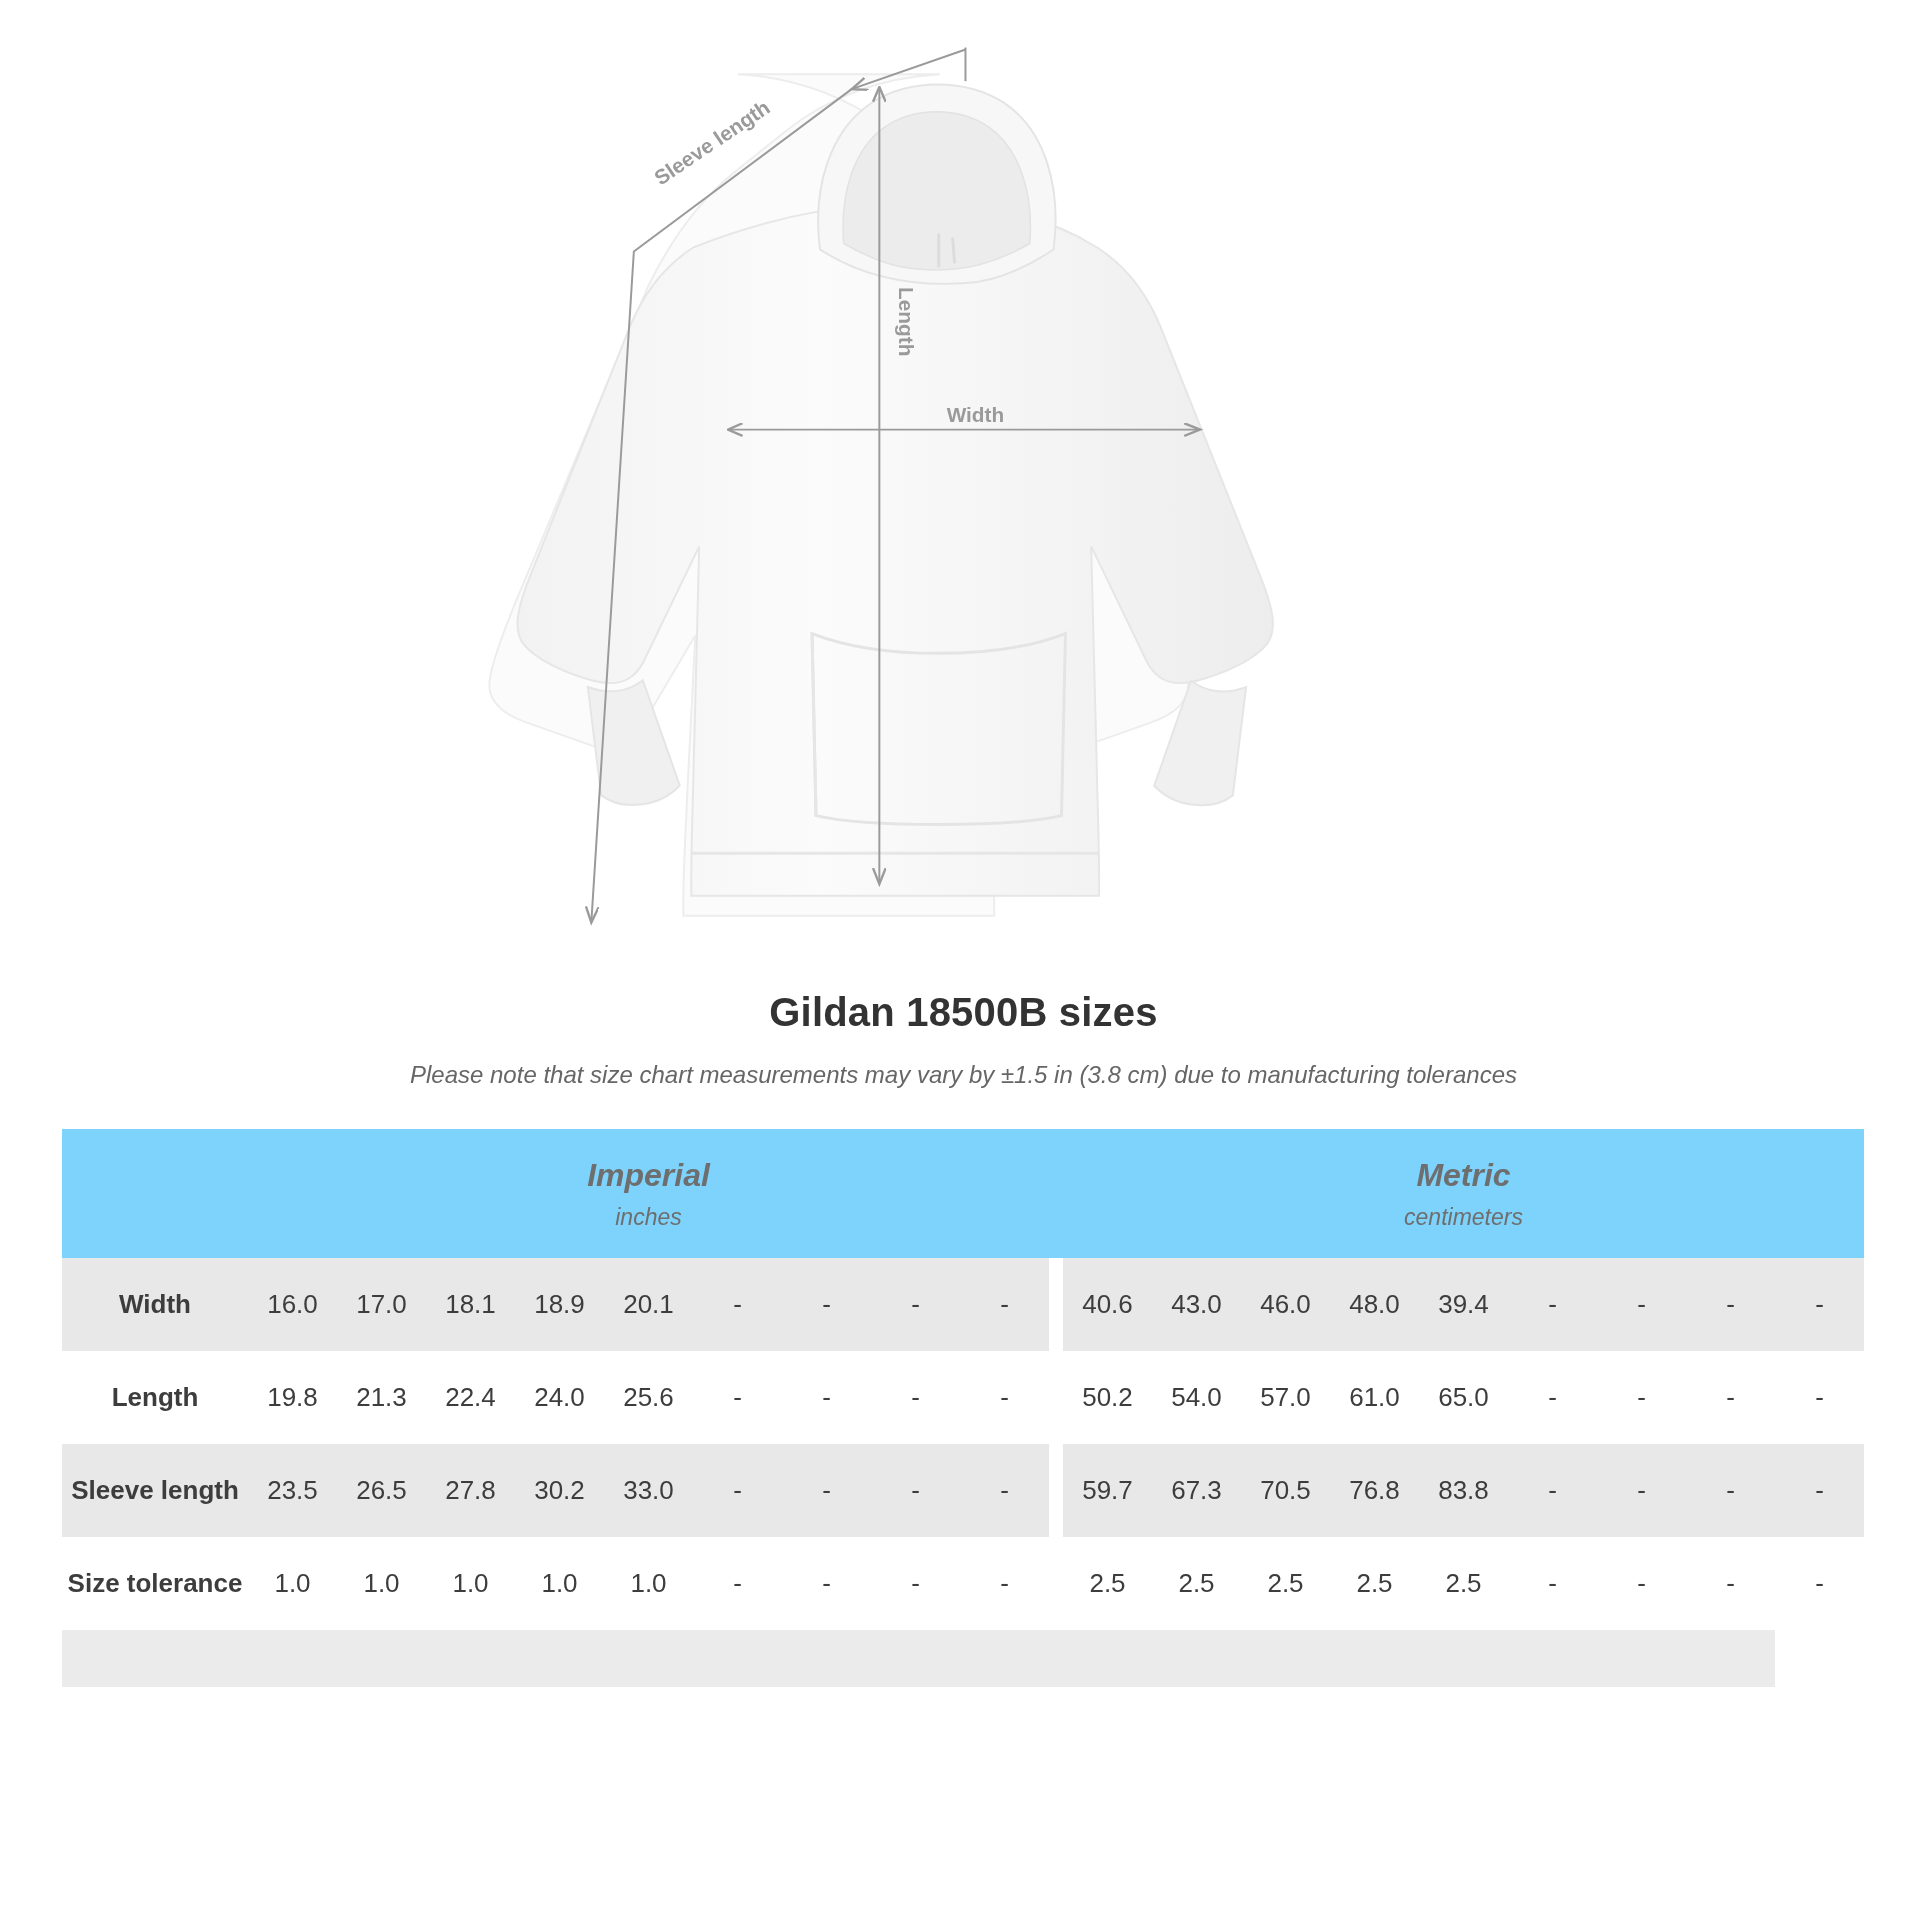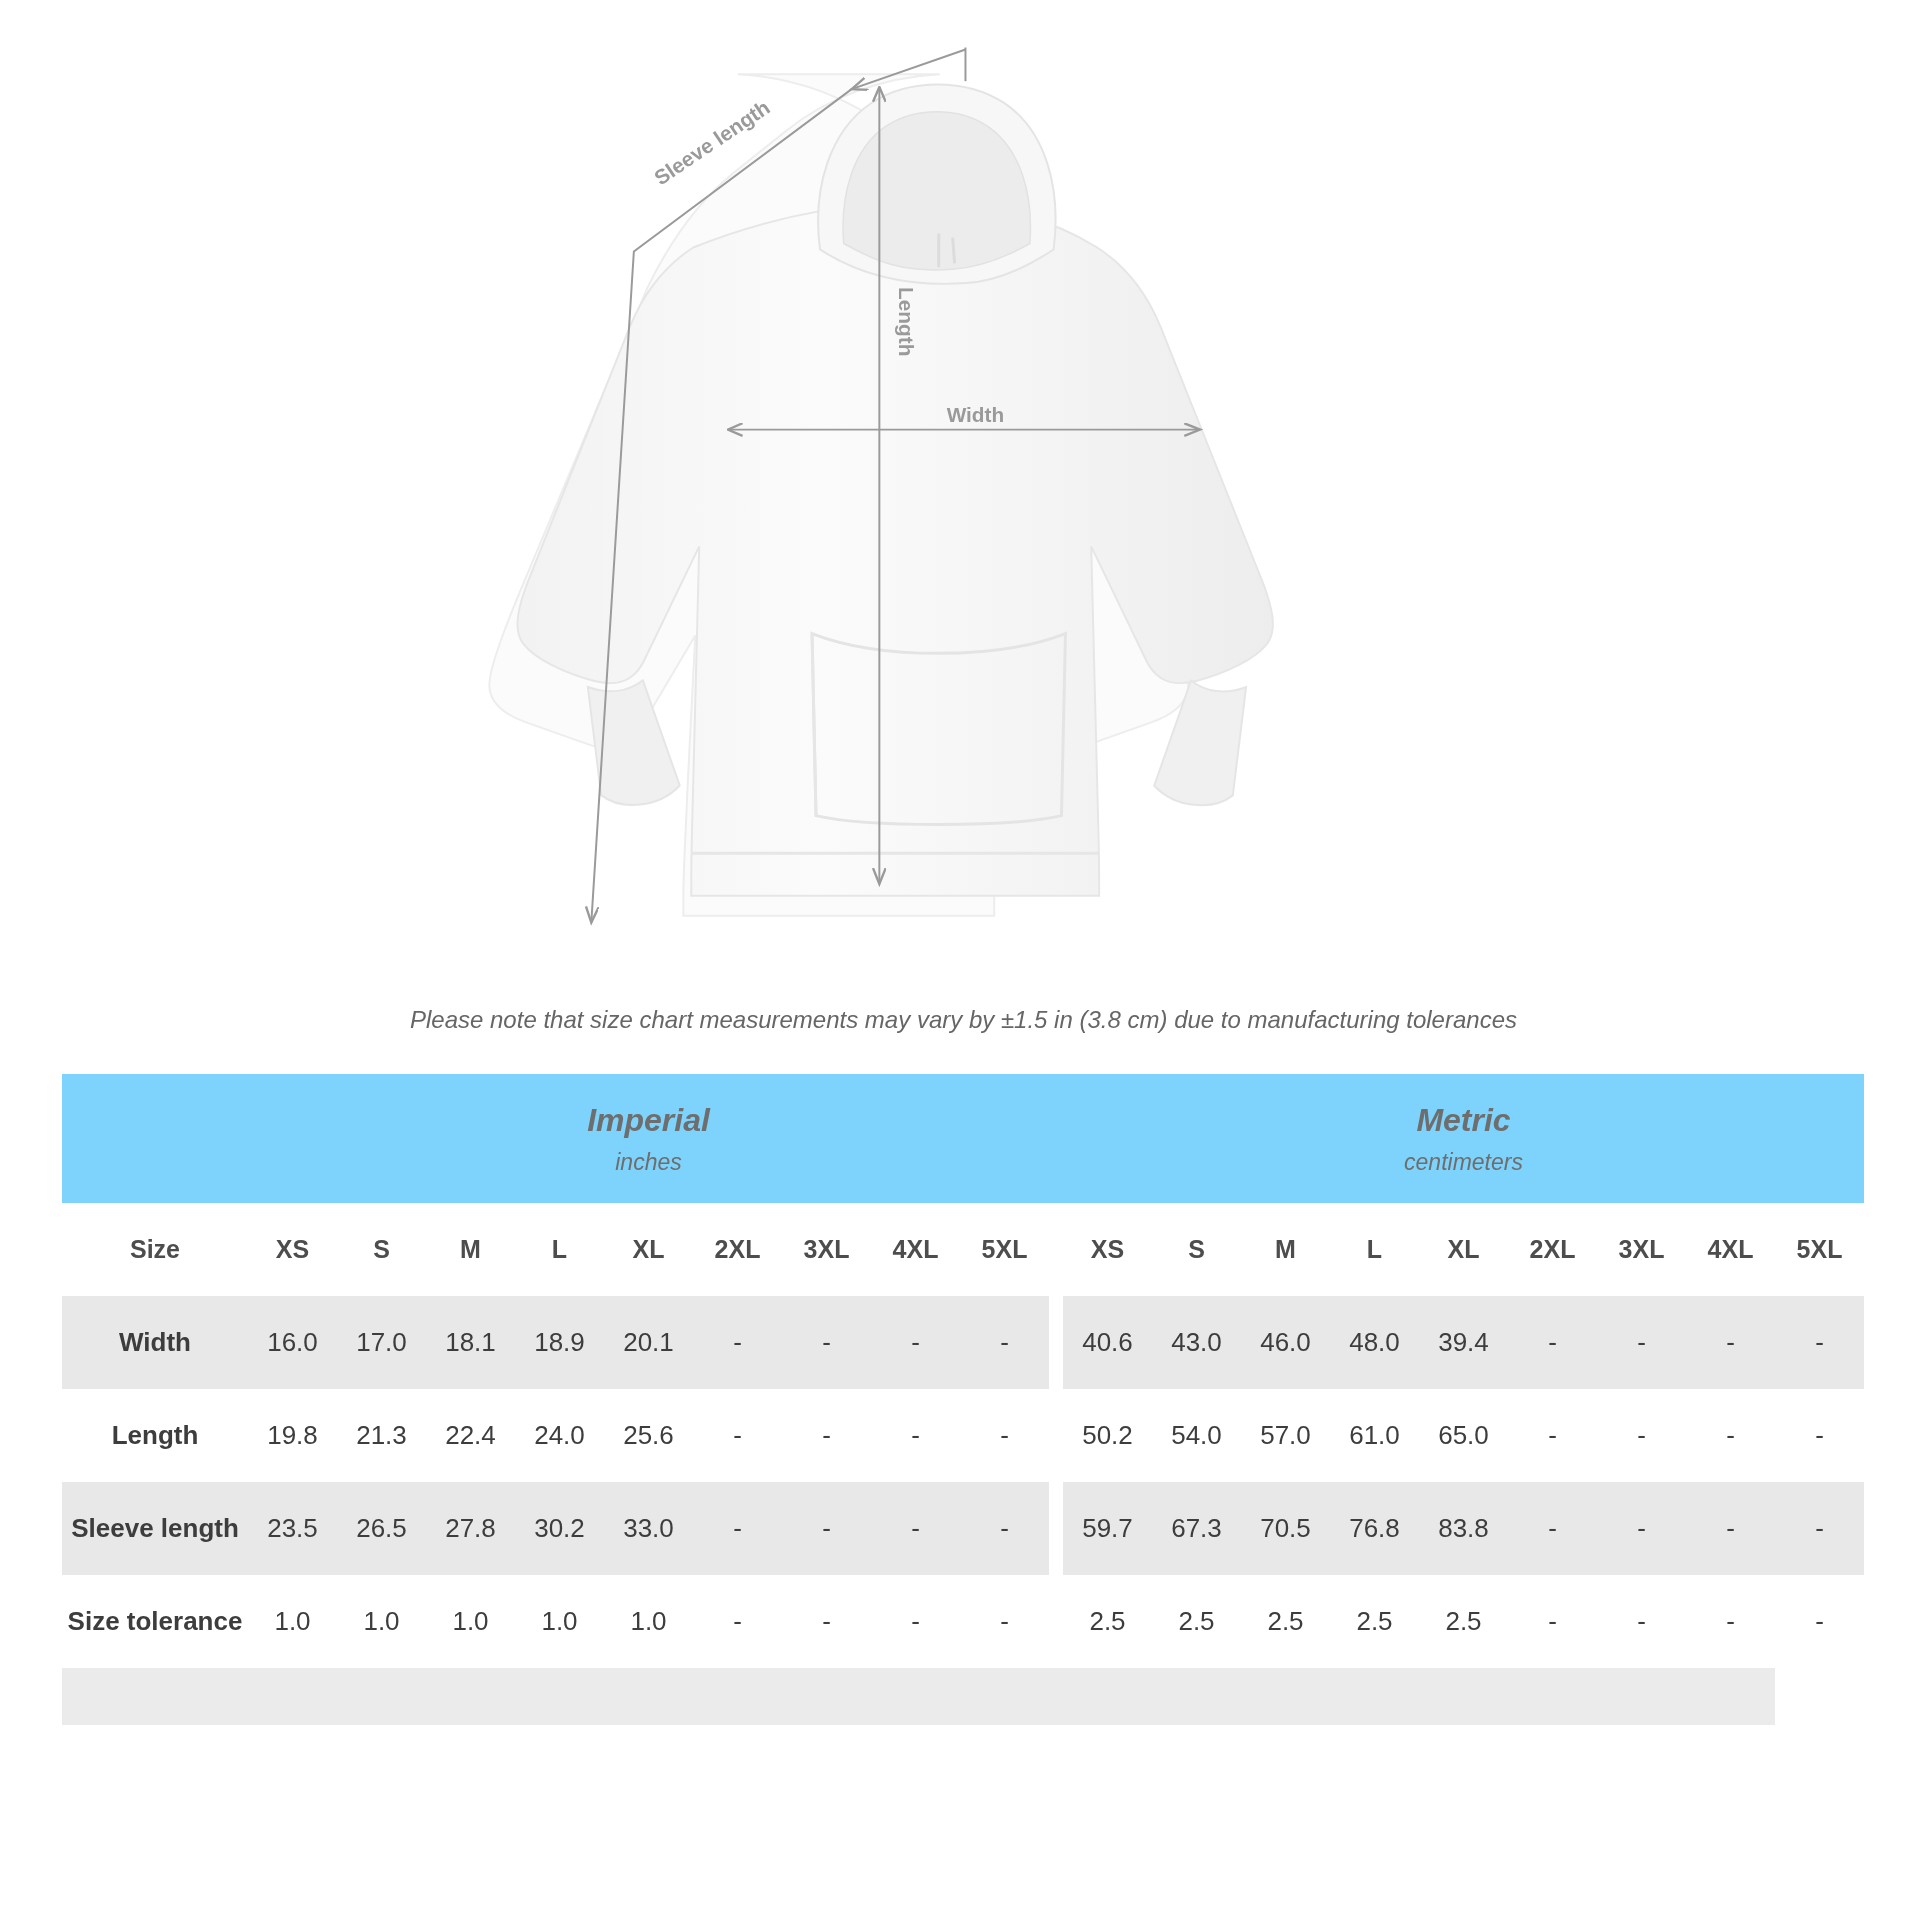--- a/index.html
+++ b/index.html
@@ -232,20 +232,21 @@
 
       <g fill="#9a9a9a" font-family="Liberation Sans, sans-serif" font-size="21" font-weight="bold">
         <text transform="translate(723,150) rotate(-34)" text-anchor="middle">Sleeve length</text>
         <text transform="translate(908,325) rotate(90)" text-anchor="middle">Length</text>
         <text x="985" y="426" text-anchor="middle">Width</text>
       </g>
     </svg>
   </div>
 
   <div class="title-block">
+    <div class="chart-title">Gildan 18500B sizes</div>
     <div class="chart-note">Please note that size chart measurements may vary by ±1.5 in (3.8 cm) due to manufacturing tolerances</div>
   </div>
 
   <div class="table-wrap">
     <table class="size-table">
       <colgroup>
         <col class="label-col">
         <col span="9">
         <col class="gap-col">
         <col span="9">
@@ -258,42 +259,20 @@
             <div class="unit-name">Imperial</div>
             <div class="unit-sub">inches</div>
           </td>
           <td class="unit-head"></td>
           <td class="unit-head" colspan="9">
             <div class="unit-name">Metric</div>
             <div class="unit-sub">centimeters</div>
           </td>
         </tr>
 
-        <tr class="hdr-row">
-          <td class="label-cell">Size</td>
-          <td>XS</td>
-          <td>S</td>
-          <td>M</td>
-          <td>L</td>
-          <td>XL</td>
-          <td>2XL</td>
-          <td>3XL</td>
-          <td>4XL</td>
-          <td>5XL</td>
-          <td class="gap-col"></td>
-          <td>XS</td>
-          <td>S</td>
-          <td>M</td>
-          <td>L</td>
-          <td>XL</td>
-          <td>2XL</td>
-          <td>3XL</td>
-          <td>4XL</td>
-          <td>5XL</td>
-        </tr>
 
         <tr class="data-row row-shaded">
           <td class="label-cell">Width</td>
           <td>16.0</td>
           <td>17.0</td>
           <td>18.1</td>
           <td>18.9</td>
           <td>20.1</td>
           <td>-</td>
           <td>-</td>

